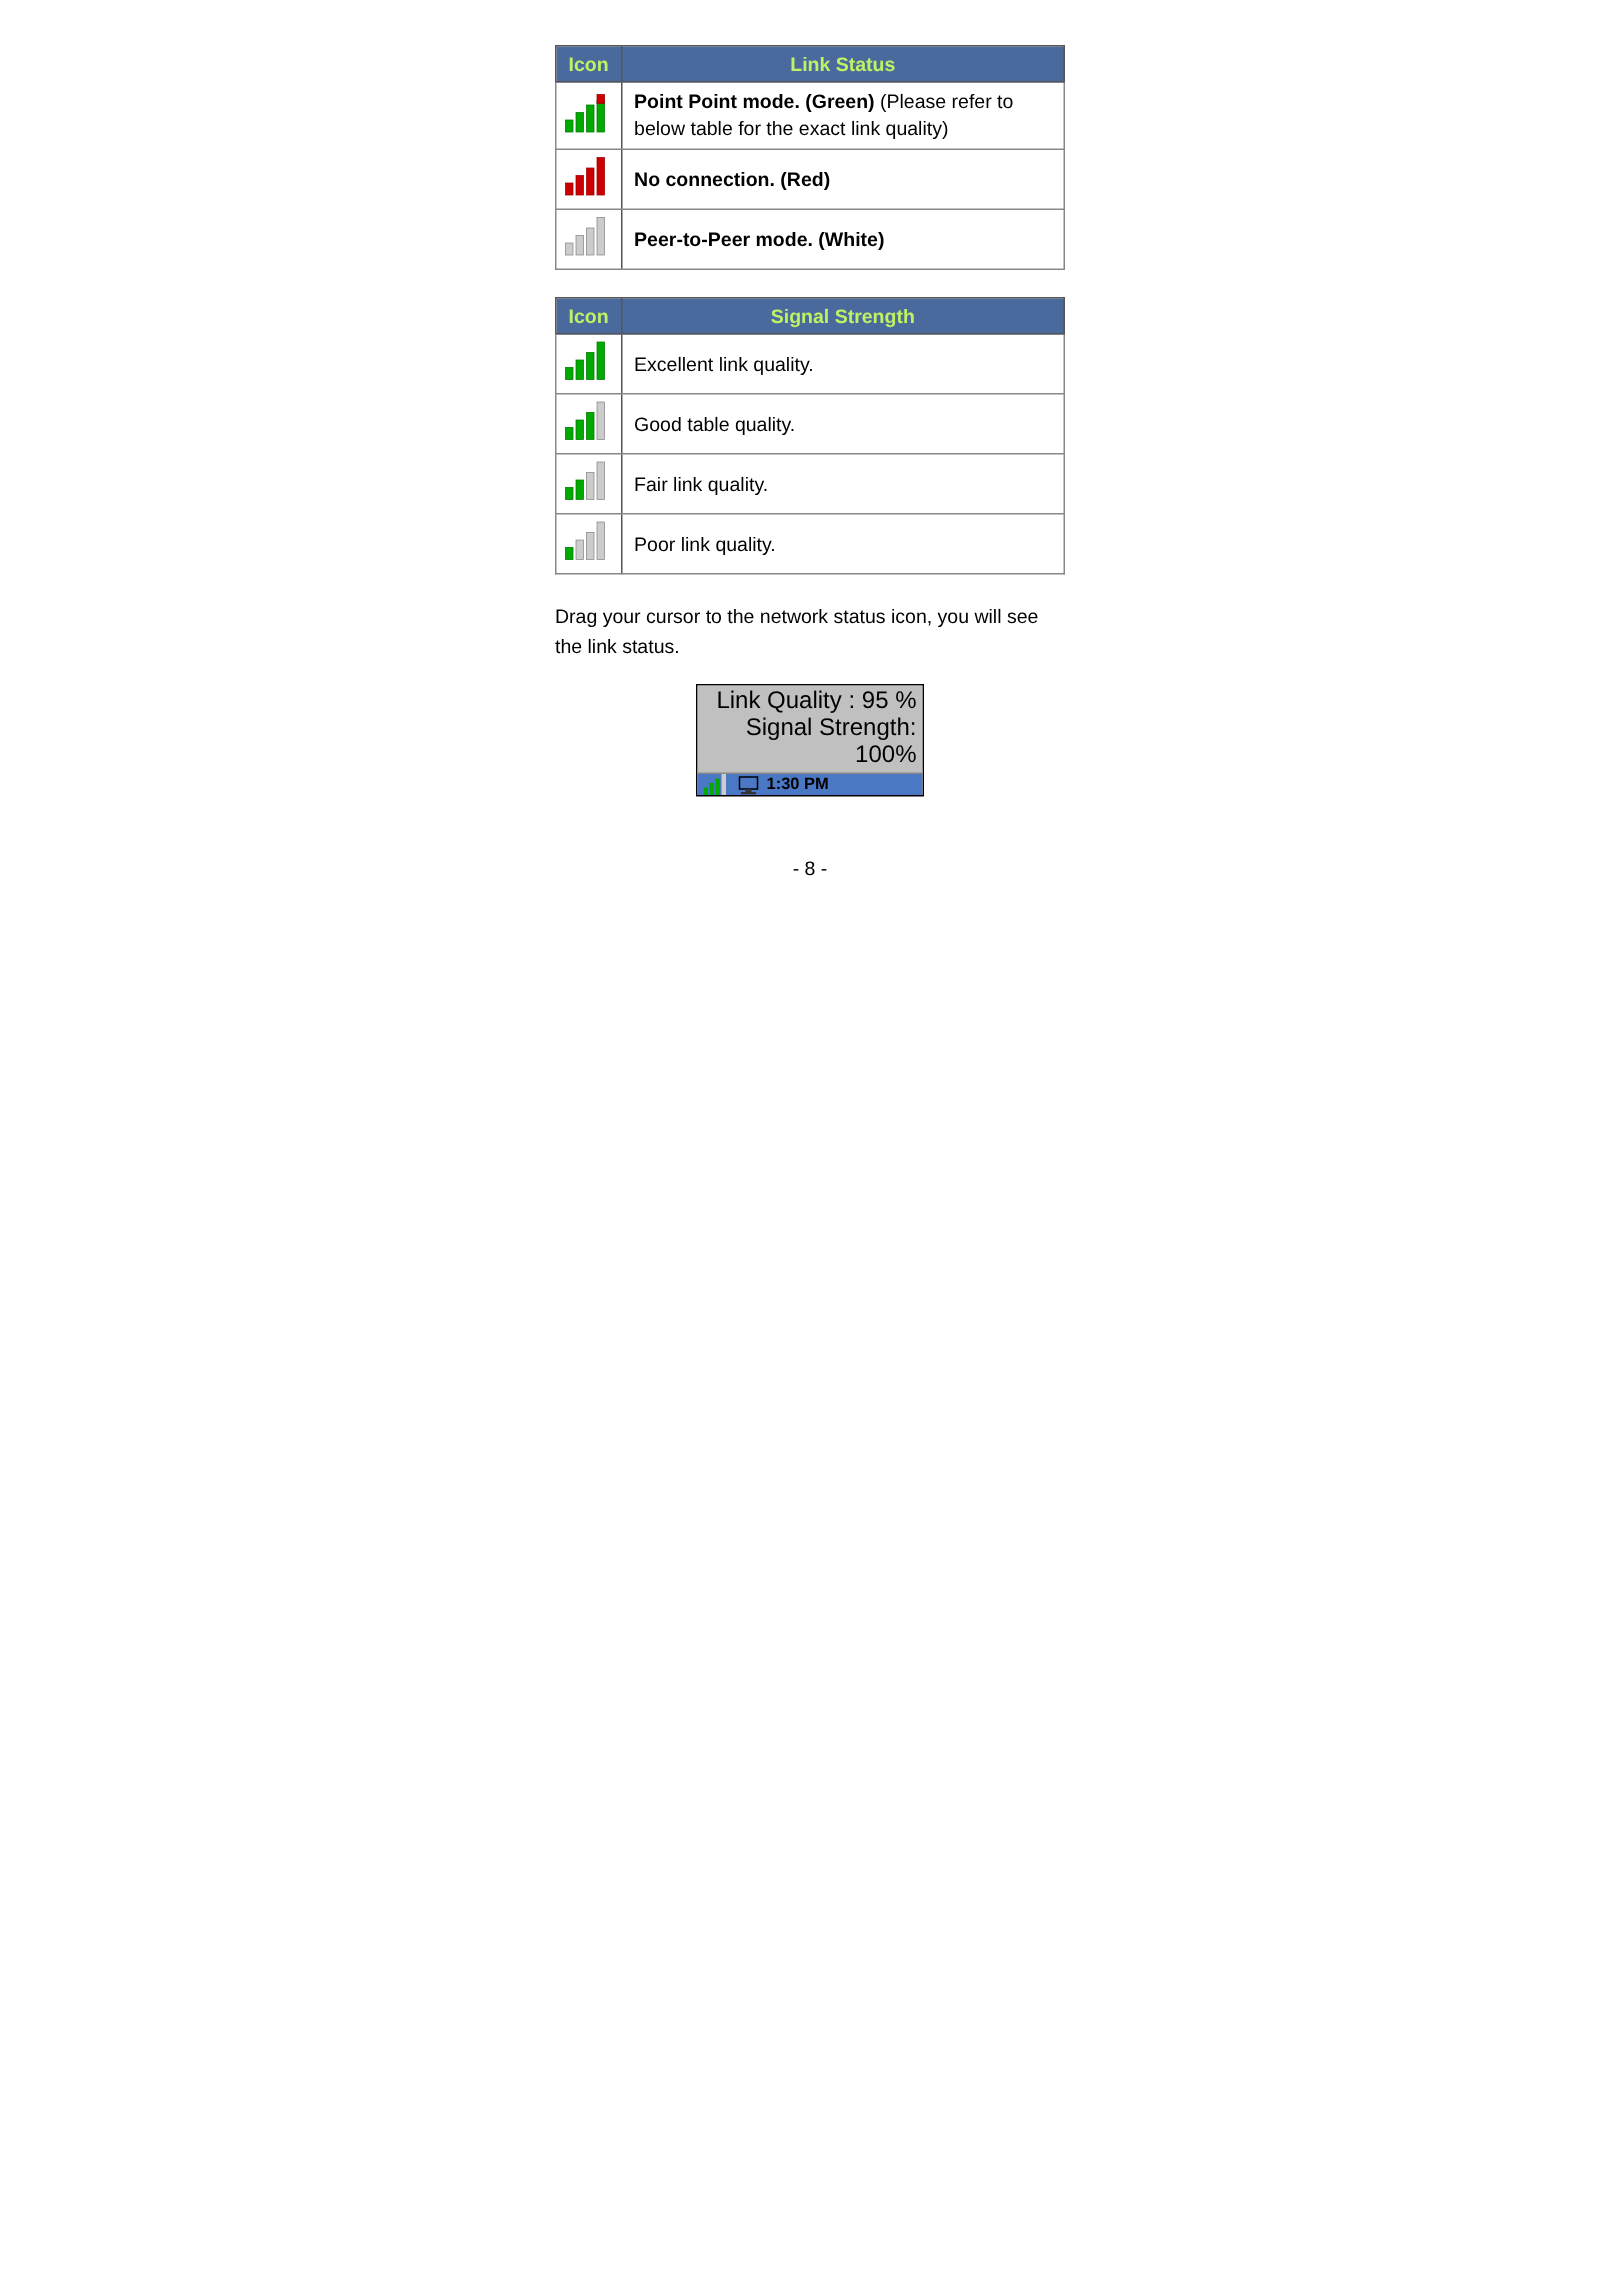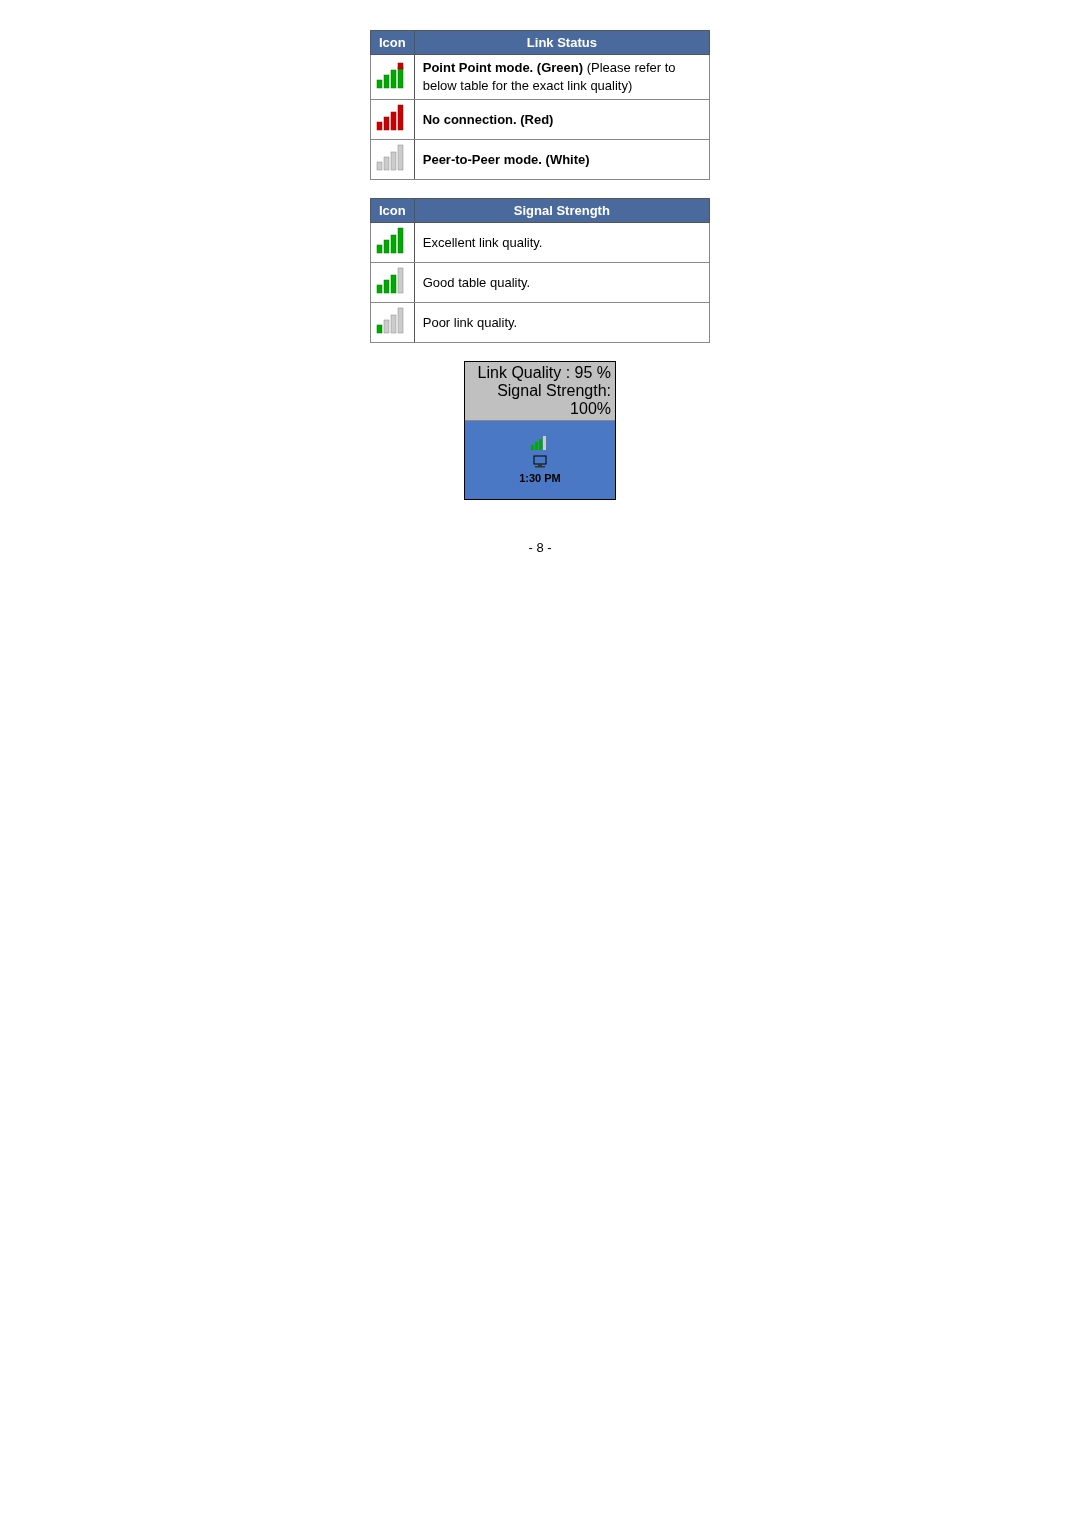--- a/index.html
+++ b/index.html
@@ -28,21 +28,21 @@
     
     .info-table {
       border-collapse: collapse;
       width: 340px;
       margin-bottom: 18px;
       border: 1.5px solid #555;
     }
 
     .info-table th {
       background-color: #4a6a9e;
-      color: #ffffff;
+      color: #bef264;
       font-weight: bold;
       font-size: 13px;
       text-align: center;
       padding: 4px 8px;
       border: 1.5px solid #555;
     }
 
     .info-table td {
       border: 1px solid #888;
       padding: 4px 8px;
@@ -82,27 +82,26 @@
     .tooltip-top {
       background: #c0c0c0;
       border-bottom: 1px solid #888;
       padding: 2px 4px;
       font-size: 16px;
       text-align: right;
     }
 
     .tooltip-bottom {
       background: #4a78c4;
-      padding: 15px 4px;
+      padding: 0 4px;
       display: flex;
       align-items: center;
       gap: 4px;
       font-size: 11px;
       color: #000;
-      flex-direction: column;
     }
 
     .tooltip-time {
       color: #000;
       font-size: 11px;
       font-weight: bold;
     }
 
     
     .page-number {
@@ -206,35 +205,47 @@
           <svg class="bar-icon" viewBox="0 0 32 28">
             <rect x="1" y="18" width="5" height="8" fill="#00aa00" stroke="#007700" stroke-width="0.5"></rect>
             <rect x="8" y="13" width="5" height="13" fill="#00aa00" stroke="#007700" stroke-width="0.5"></rect>
             <rect x="15" y="8" width="5" height="18" fill="#00aa00" stroke="#007700" stroke-width="0.5"></rect>
             <rect x="22" y="1" width="5" height="25" fill="#cccccc" stroke="#888888" stroke-width="0.5"></rect>
           </svg>
         </td>
         <td class="text-cell">Good table quality.</td>
       </tr>
 
+      <tr>
+        <td class="icon-cell">
+          <svg class="bar-icon" viewBox="0 0 32 28">
+            <rect x="1" y="18" width="5" height="8" fill="#00aa00" stroke="#007700" stroke-width="0.5"></rect>
+            <rect x="8" y="13" width="5" height="13" fill="#00aa00" stroke="#007700" stroke-width="0.5"></rect>
+            <rect x="15" y="8" width="5" height="18" fill="#cccccc" stroke="#888888" stroke-width="0.5"></rect>
+            <rect x="22" y="1" width="5" height="25" fill="#cccccc" stroke="#888888" stroke-width="0.5"></rect>
+          </svg>
+        </td>
+        <td class="text-cell">Fair link quality.</td>
+      </tr>
 
       <tr>
         <td class="icon-cell">
           <svg class="bar-icon" viewBox="0 0 32 28">
             <rect x="1" y="18" width="5" height="8" fill="#00aa00" stroke="#007700" stroke-width="0.5"></rect>
             <rect x="8" y="13" width="5" height="13" fill="#cccccc" stroke="#888888" stroke-width="0.5"></rect>
             <rect x="15" y="8" width="5" height="18" fill="#cccccc" stroke="#888888" stroke-width="0.5"></rect>
             <rect x="22" y="1" width="5" height="25" fill="#cccccc" stroke="#888888" stroke-width="0.5"></rect>
           </svg>
         </td>
         <td class="text-cell">Poor link quality.</td>
       </tr>
     </tbody>
   </table>
 
+  <p class="description-text">Drag your cursor to the network status icon, you will see the link status.</p>
 
   <div class="tooltip-box">
     <div class="tooltip-top">
       <div>Link Quality : 95 %</div>
       <div>Signal Strength: 100%</div>
     </div>
     <div class="tooltip-bottom">
 
       <svg width="18" height="14" viewBox="0 0 18 14">
         <rect x="0" y="9" width="3" height="5" fill="#00aa00"></rect>

